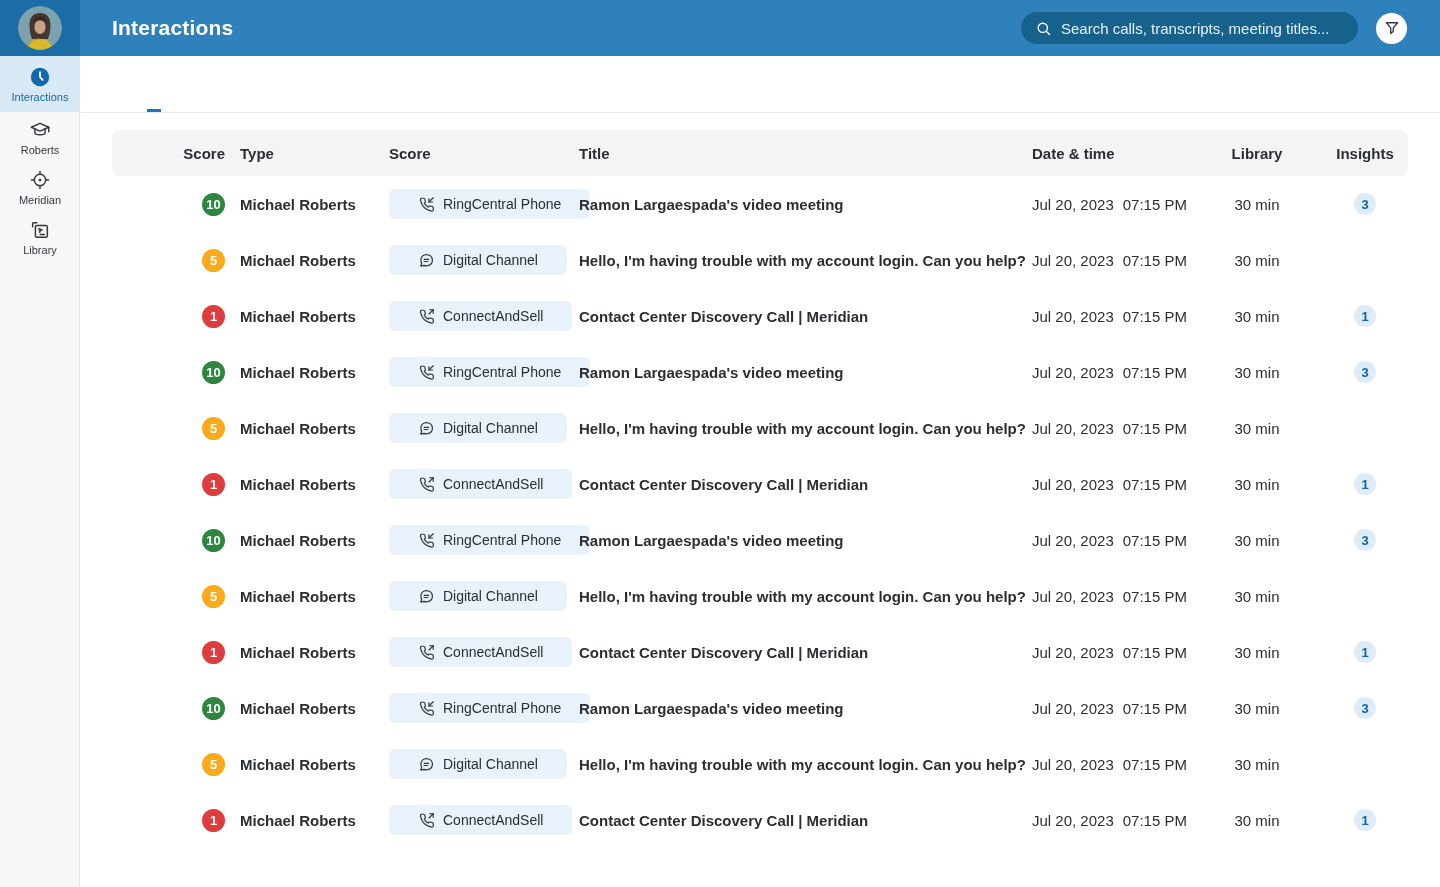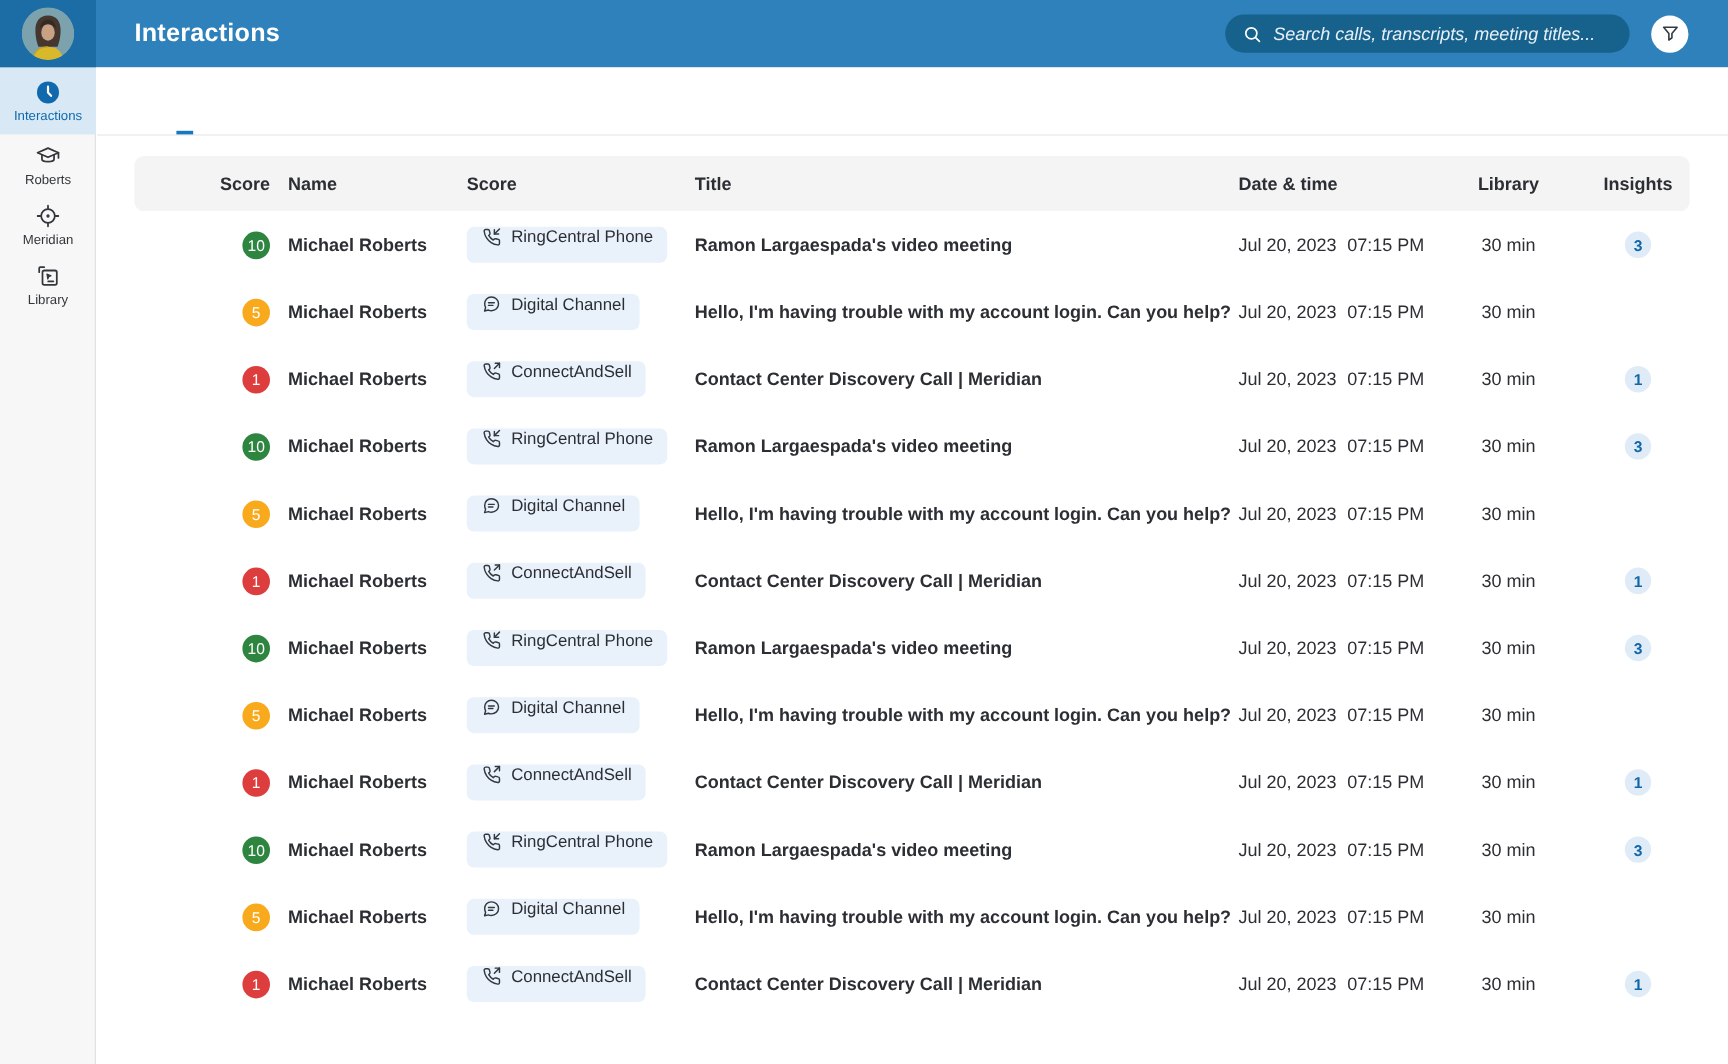--- a/index.html
+++ b/index.html
@@ -16,21 +16,21 @@
   .avatar-box { width:80px; height:56px; flex:0 0 80px; background:#1c6da6;
                 display:flex; align-items:center; justify-content:center; cursor:pointer; }
   .avatar { width:44px; height:44px; border-radius:50%; overflow:hidden; display:block; }
   .page-title { margin-left:32px; font-size:21px; font-weight:bold; color:#fff; letter-spacing:.2px; }
   .topbar-right { margin-left:auto; display:flex; align-items:center; gap:18px; padding-right:33px; }
   .search-pill { display:flex; align-items:center; width:337px; height:32px; border-radius:16px;
                  background:#17618d; padding:0 14px; gap:9px; }
   .search-pill .sicon { width:17px; height:17px; color:#fff; display:flex; }
   .search-pill svg { width:17px; height:17px; }
   .search-input { flex:1; background:transparent; border:none; outline:none; color:#fff;
-                  font-size:15px; font-family:inherit;font-style:italic; }
+                  font-size:15px; font-family:inherit; }
   .search-input::placeholder { color:#eef5fa; opacity:.97; }
   .filter-btn { width:31px; height:31px; border-radius:50%; background:#fff; border:none;
                 display:flex; align-items:center; justify-content:center; cursor:pointer; }
   .filter-btn .ficon { width:18px; height:18px; color:#333b42; display:flex; }
   .filter-btn svg { width:18px; height:18px; }
 
   
   .sidebar { position:absolute; left:0; top:56px; width:80px; bottom:0;
              background:#f7f7f8; border-right:1px solid #e2e2e3; }
   .side-item { width:80px; height:50px; display:flex; flex-direction:column; align-items:center;
@@ -55,23 +55,23 @@
   .table { position:absolute; left:112px; top:130px; width:1296px; }
   .thead, .trow { display:grid; grid-template-columns:128px 149px 190px 453px 160px 130px 86px;
                   align-items:center; }
   .thead { height:46px; background:#f4f4f5; border-radius:8px; font-weight:bold; font-size:15px; }
   .trow { height:56px; font-size:15px; cursor:pointer; background:#fff; }
   .cell { min-width:0; }
   .c-score { display:flex; justify-content:flex-end; padding-right:15px; }
   .c-duration { text-align:center; }
   .c-insights { display:flex; justify-content:center; }
   .bold { font-weight:bold; }
-  .score-badge { width:23px; height:23px; border-radius:50%; color:#fff; font-weight:normal;
+  .score-badge { width:23px; height:23px; border-radius:50%; color:#fff; font-weight:bold;
                  font-size:13px; display:flex; align-items:center; justify-content:center; }
-  .chip { display:inline-flex; gap:8px; height:30px; padding:0 12px;
+  .chip { display:inline-flex; align-items:center; gap:8px; height:30px; padding:0 29px;
           background:#e9f1fa; border-radius:6px; font-size:14px; color:#2b2e33; white-space:nowrap; }
   .chip .chip-icon { width:17px; height:17px; color:#33383e; display:flex; }
   .chip svg { width:17px; height:17px; }
   .c-date { display:flex; gap:9px; white-space:nowrap; }
   .insight-badge { width:22px; height:22px; border-radius:50%; background:#dfecf8; color:#1066a7;
                    font-size:13px; font-weight:bold; display:flex; align-items:center;
                    justify-content:center; }
   .c-title { overflow:hidden; text-overflow:ellipsis; white-space:nowrap; }
 </style>
 </head>
@@ -164,21 +164,21 @@
   <div class="tabbar" id="tabbar">
       <div class="tab"></div>
       <div class="tab active"></div>
       <div class="tab"></div>
       <div class="tab"></div>
     </div>
 
   <main class="table">
     <div class="thead" id="thead">
         <div class="cell c-score">Score</div>
-        <div class="cell">Name</div>
+        <div class="cell">Type</div>
         <div class="cell">Score</div>
         <div class="cell">Title</div>
         <div class="cell">Date &amp; time</div>
         <div class="cell c-duration">Library</div>
         <div class="cell c-insights">
           <span>Insights</span>
         </div>
       </div>
     <div id="tbody">
         <div class="trow">

